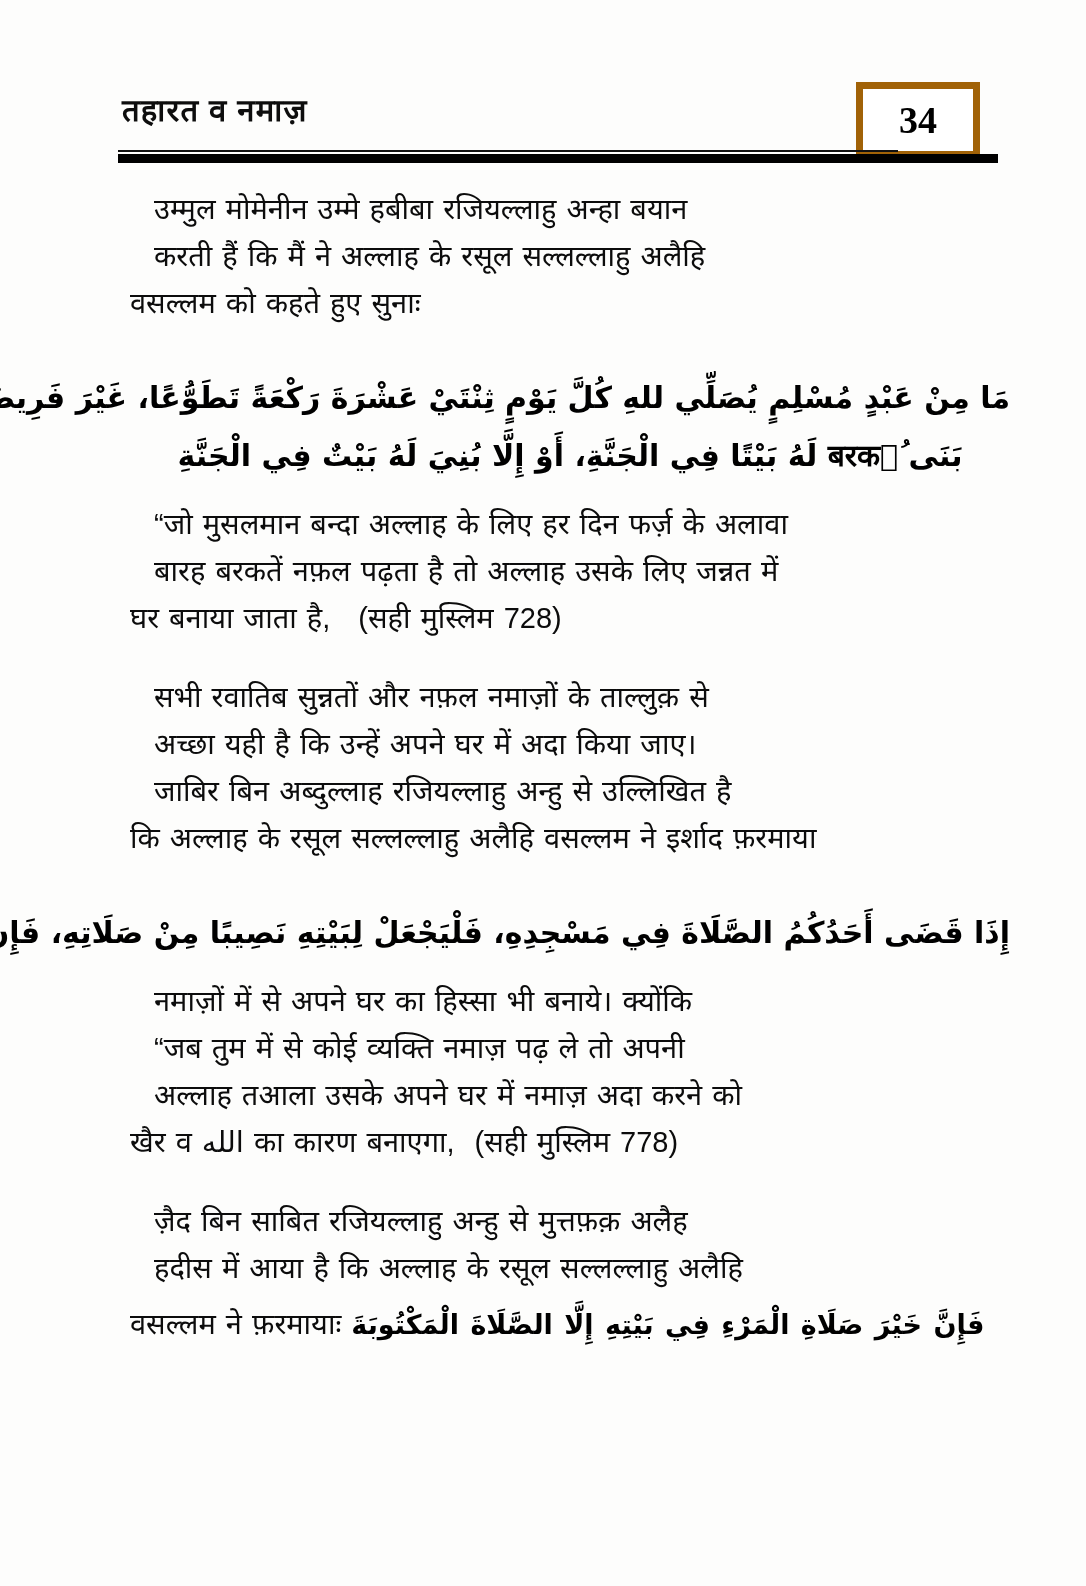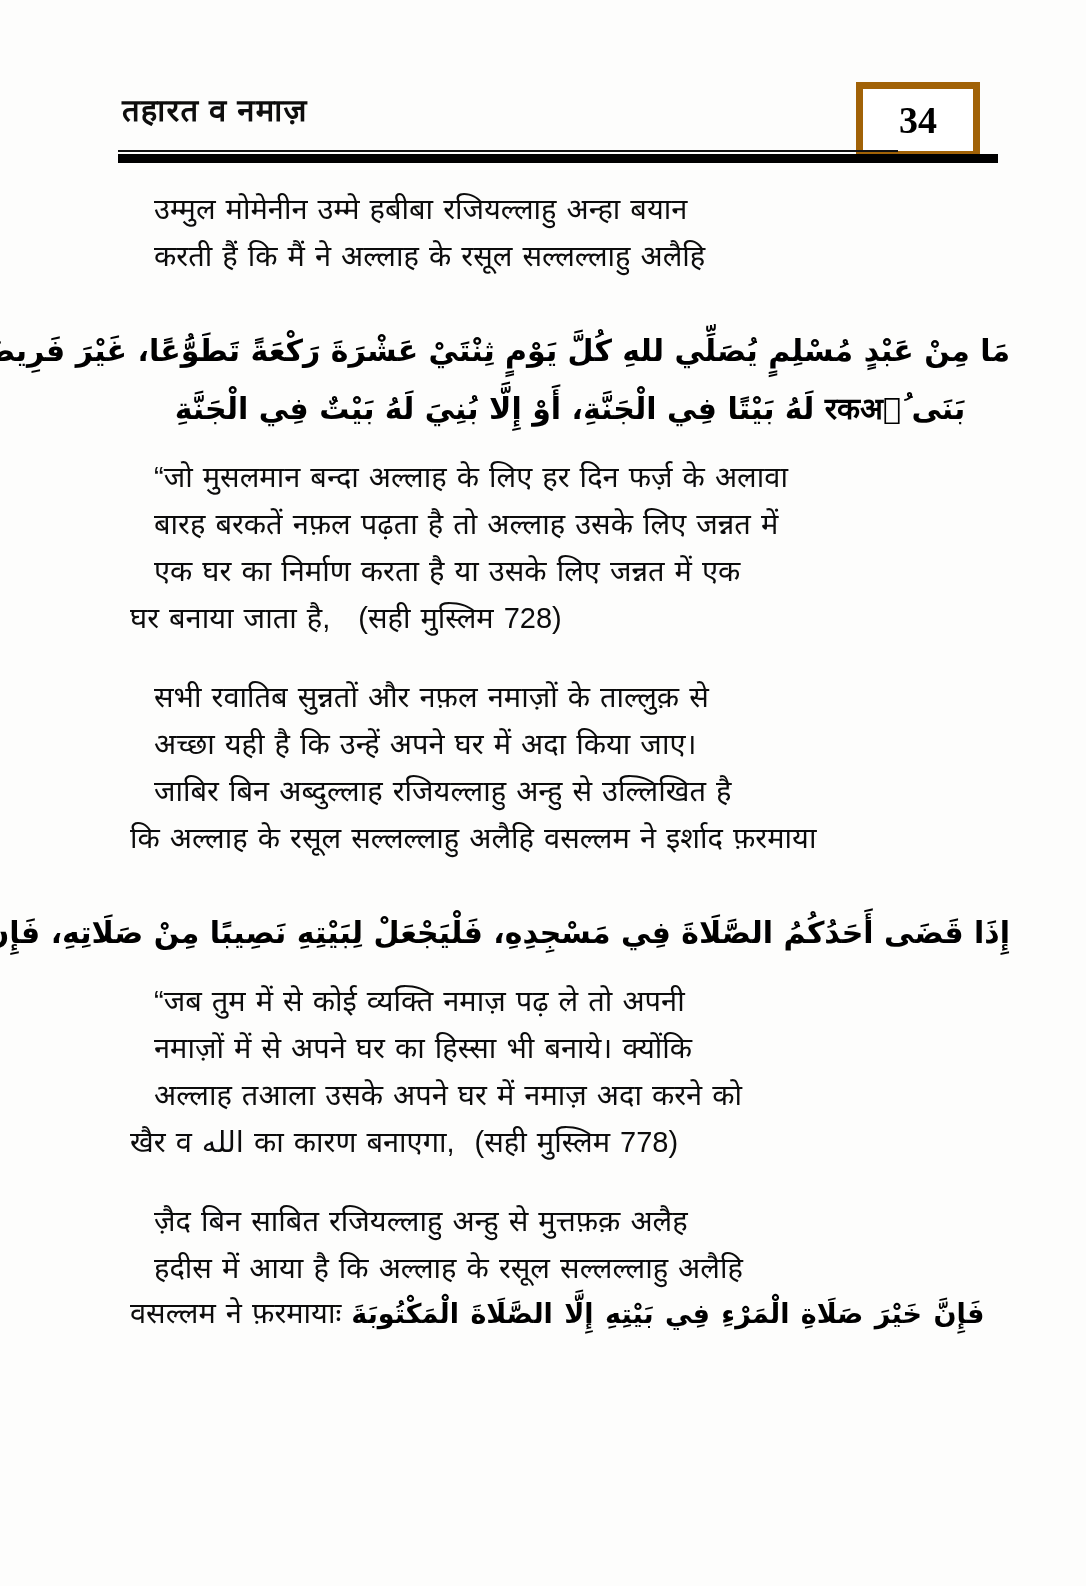--- a/index.html
+++ b/index.html
@@ -152,21 +152,21 @@
     unicode-bidi: isolate;
     font-family: "DejaVu Sans", "Liberation Sans", sans-serif;
     font-size: 27px;
     font-weight: bold;
     color: #000;
   }
 
   .mixed-line {
     display: block;
     font-size: 29px;
-    line-height: 42px;
+    line-height: 64px;
     color: #0c0c0c;
     white-space: nowrap;
   }
 
   .citation { white-space: nowrap; }
 </style>
 </head>
 <body>
 
 <div class="page">
@@ -186,38 +186,38 @@
 
   <div class="content">
 
     <div class="para">
       <span class="line j">
         <span>उम्मुल मोमेनीन उम्मे हबीबा रजियल्लाहु अन्हा बयान</span>
       </span>
       <span class="line j">
         <span>करती हैं कि मैं ने अल्लाह के रसूल सल्लल्लाहु अलैहि</span>
       </span>
+      <span class="line">
+        <span>वसल्लम को कहते हुए सुनाः</span>
+      </span>
     </div>
 
     <div class="gap-sm"></div>
 
     <div class="arabic-block">
       <span class="arabic-line first">مَا مِنْ عَبْدٍ مُسْلِمٍ يُصَلِّي للهِ كُلَّ يَوْمٍ ثِنْتَيْ عَشْرَةَ رَكْعَةً تَطَوُّعًا، غَيْرَ فَرِيضَةٍ، إِلَّا</span>
-      <span class="arabic-line second">بَنَى रकअतُ لَهُ بَيْتًا فِي الْجَنَّةِ، أَوْ إِلَّا بُنِيَ لَهُ بَيْتٌ فِي الْجَنَّةِ</span>
+      <span class="arabic-line second">بَنَى बरकतُ لَهُ بَيْتًا فِي الْجَنَّةِ، أَوْ إِلَّا بُنِيَ لَهُ بَيْتٌ فِي الْجَنَّةِ</span>
     </div>
 
     <div class="para">
       <span class="line j">
         <span>“जो मुसलमान बन्दा अल्लाह के लिए हर दिन फर्ज़ के अलावा</span>
       </span>
       <span class="line j">
         <span>बारह बरकतें नफ़ल पढ़ता है तो अल्लाह उसके लिए जन्नत में</span>
-      </span>
-      <span class="line j">
-        <span>एक घर का निर्माण करता है या उसके लिए जन्नत में एक</span>
       </span>
       <span class="line">
         <span>घर बनाया जाता है,</span>
         <span class="citation" style="padding-left:18px;">(सही मुस्लिम 728)</span>
       </span>
     </div>
 
     <div class="gap-md"></div>
 
     <div class="para">
@@ -236,24 +236,24 @@
     </div>
 
     <div class="gap-sm"></div>
 
     <div class="arabic-block">
       <span class="arabic-line first">إِذَا قَضَى أَحَدُكُمُ الصَّلَاةَ فِي مَسْجِدِهِ، فَلْيَجْعَلْ لِبَيْتِهِ نَصِيبًا مِنْ صَلَاتِهِ، فَإِنَّ اللهَ</span>
     </div>
 
     <div class="para">
       <span class="line j">
+        <span>नमाज़ों में से अपने घर का हिस्सा भी बनाये। क्योंकि</span>
+      </span>
+      <span class="line j">
         <span>“जब तुम में से कोई व्यक्ति नमाज़ पढ़ ले तो अपनी</span>
-      </span>
-      <span class="line j">
-        <span>नमाज़ों में से अपने घर का हिस्सा भी बनाये। क्योंकि</span>
       </span>
       <span class="line j">
         <span>अल्लाह तआला उसके अपने घर में नमाज़ अदा करने को</span>
       </span>
       <span class="line">
         <span>खैर व الله का कारण बनाएगा,</span>
         <span class="citation" style="padding-left:10px;">(सही मुस्लिम 778)</span>
       </span>
     </div>
 

